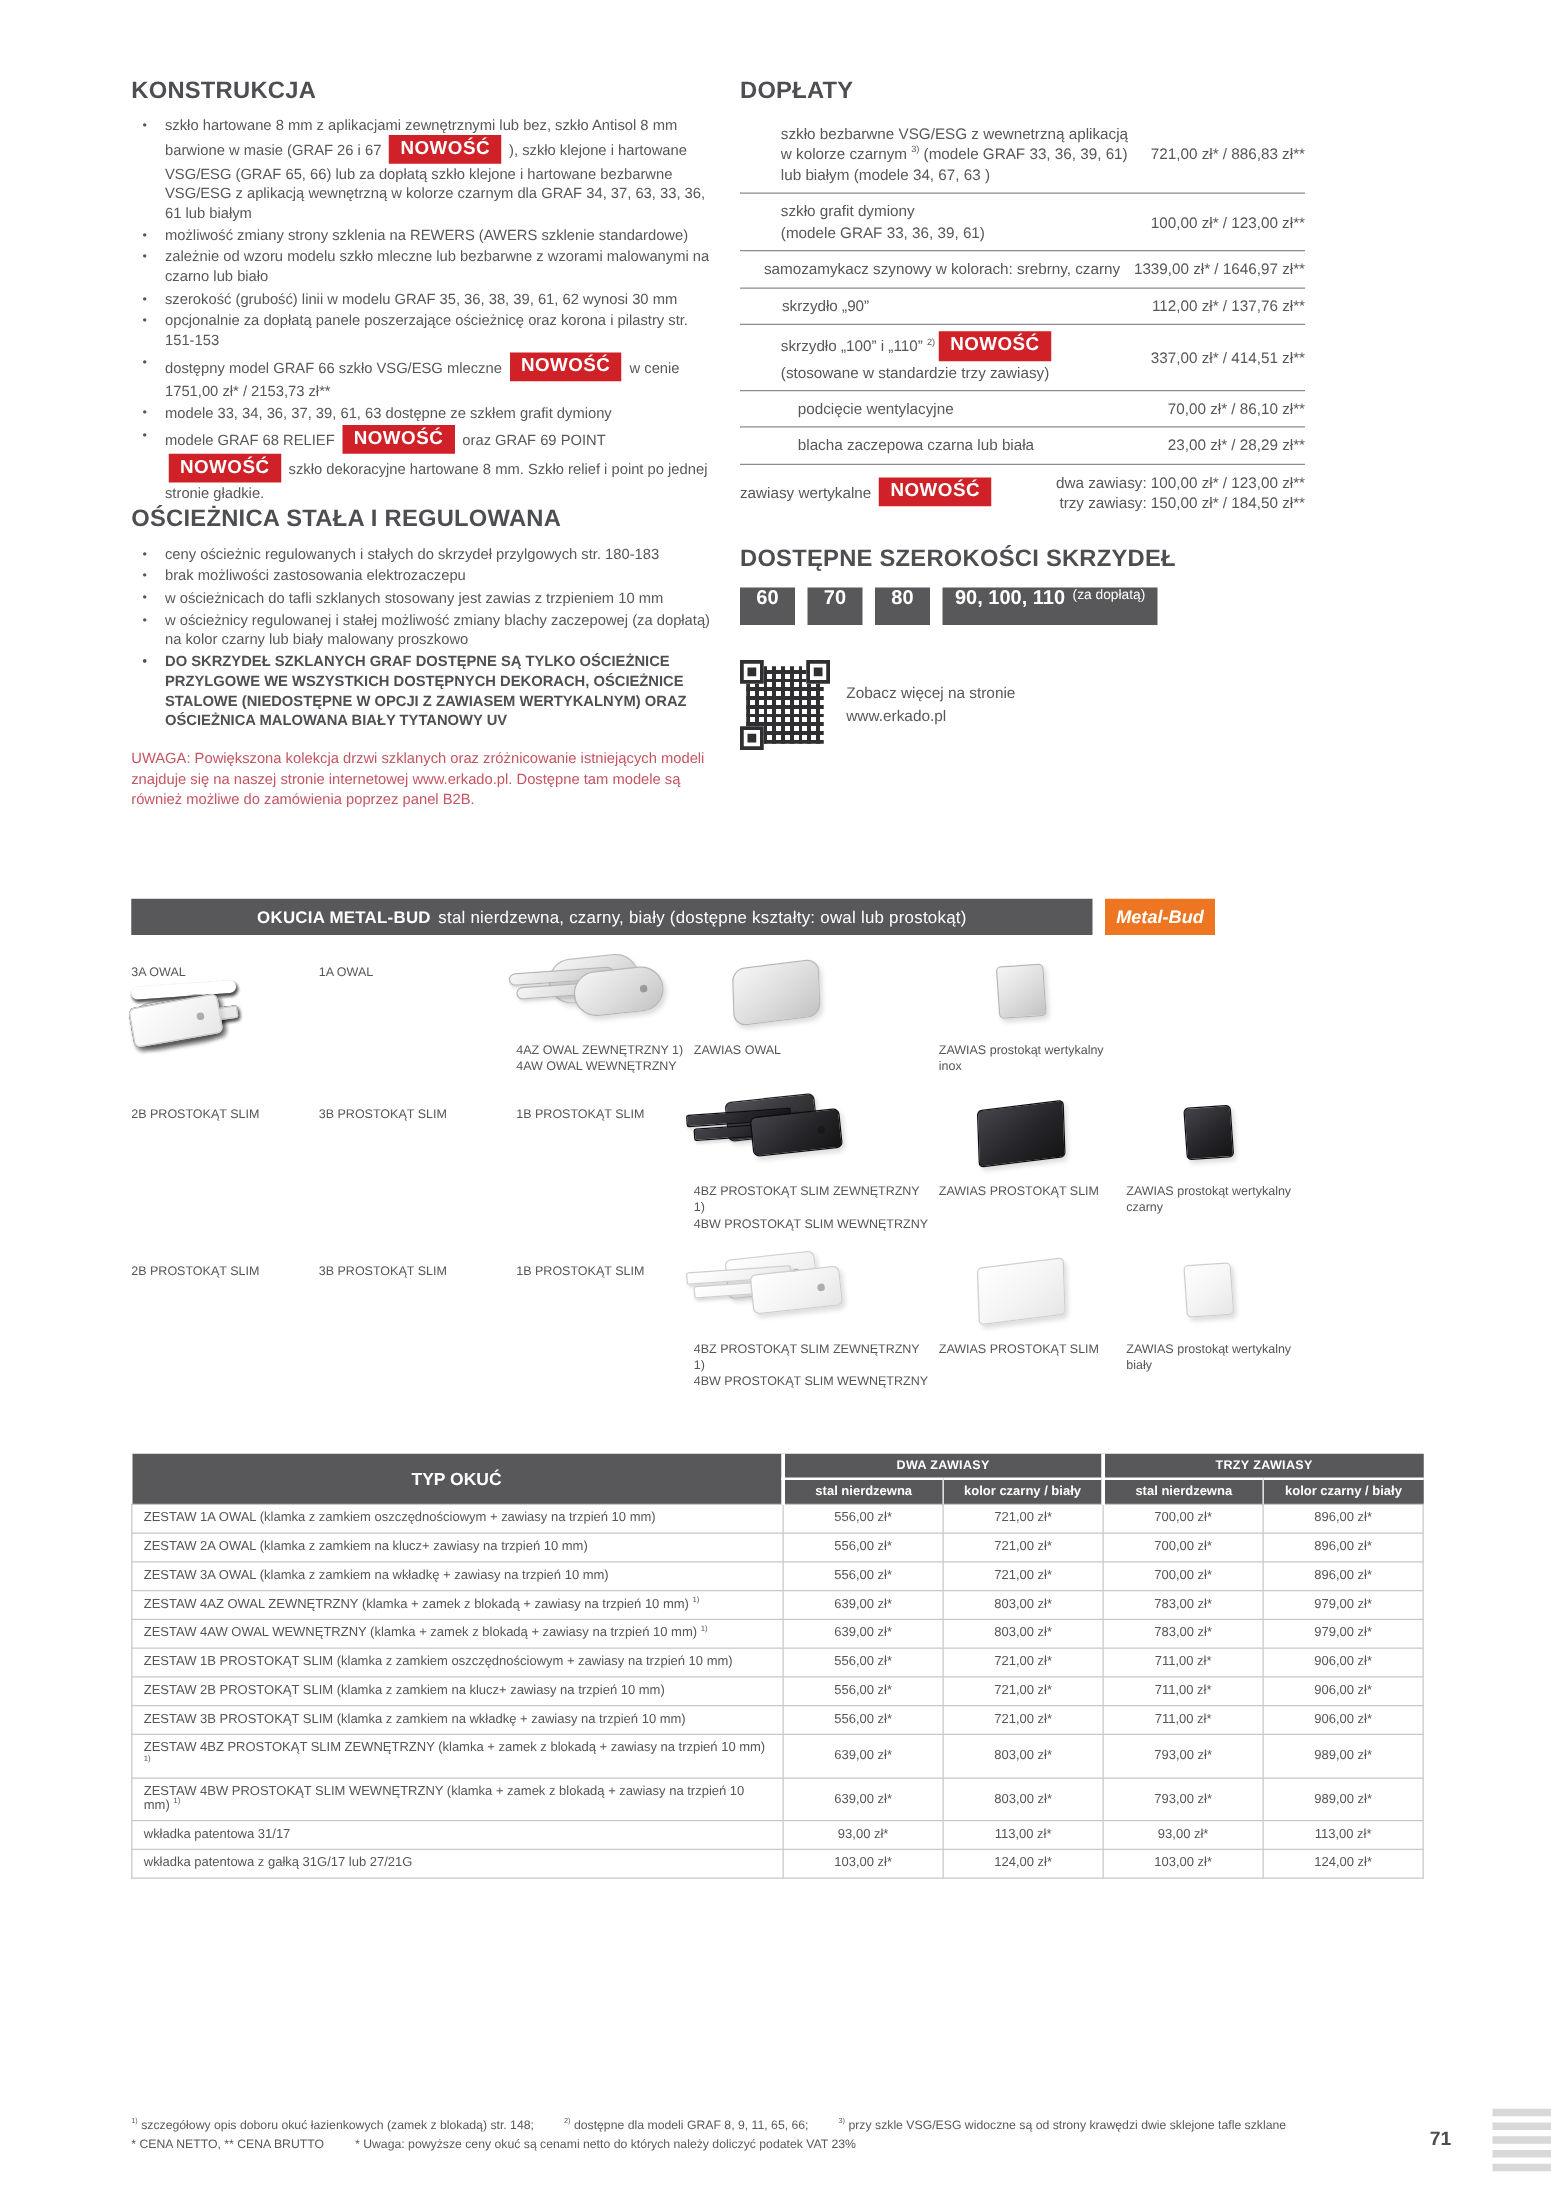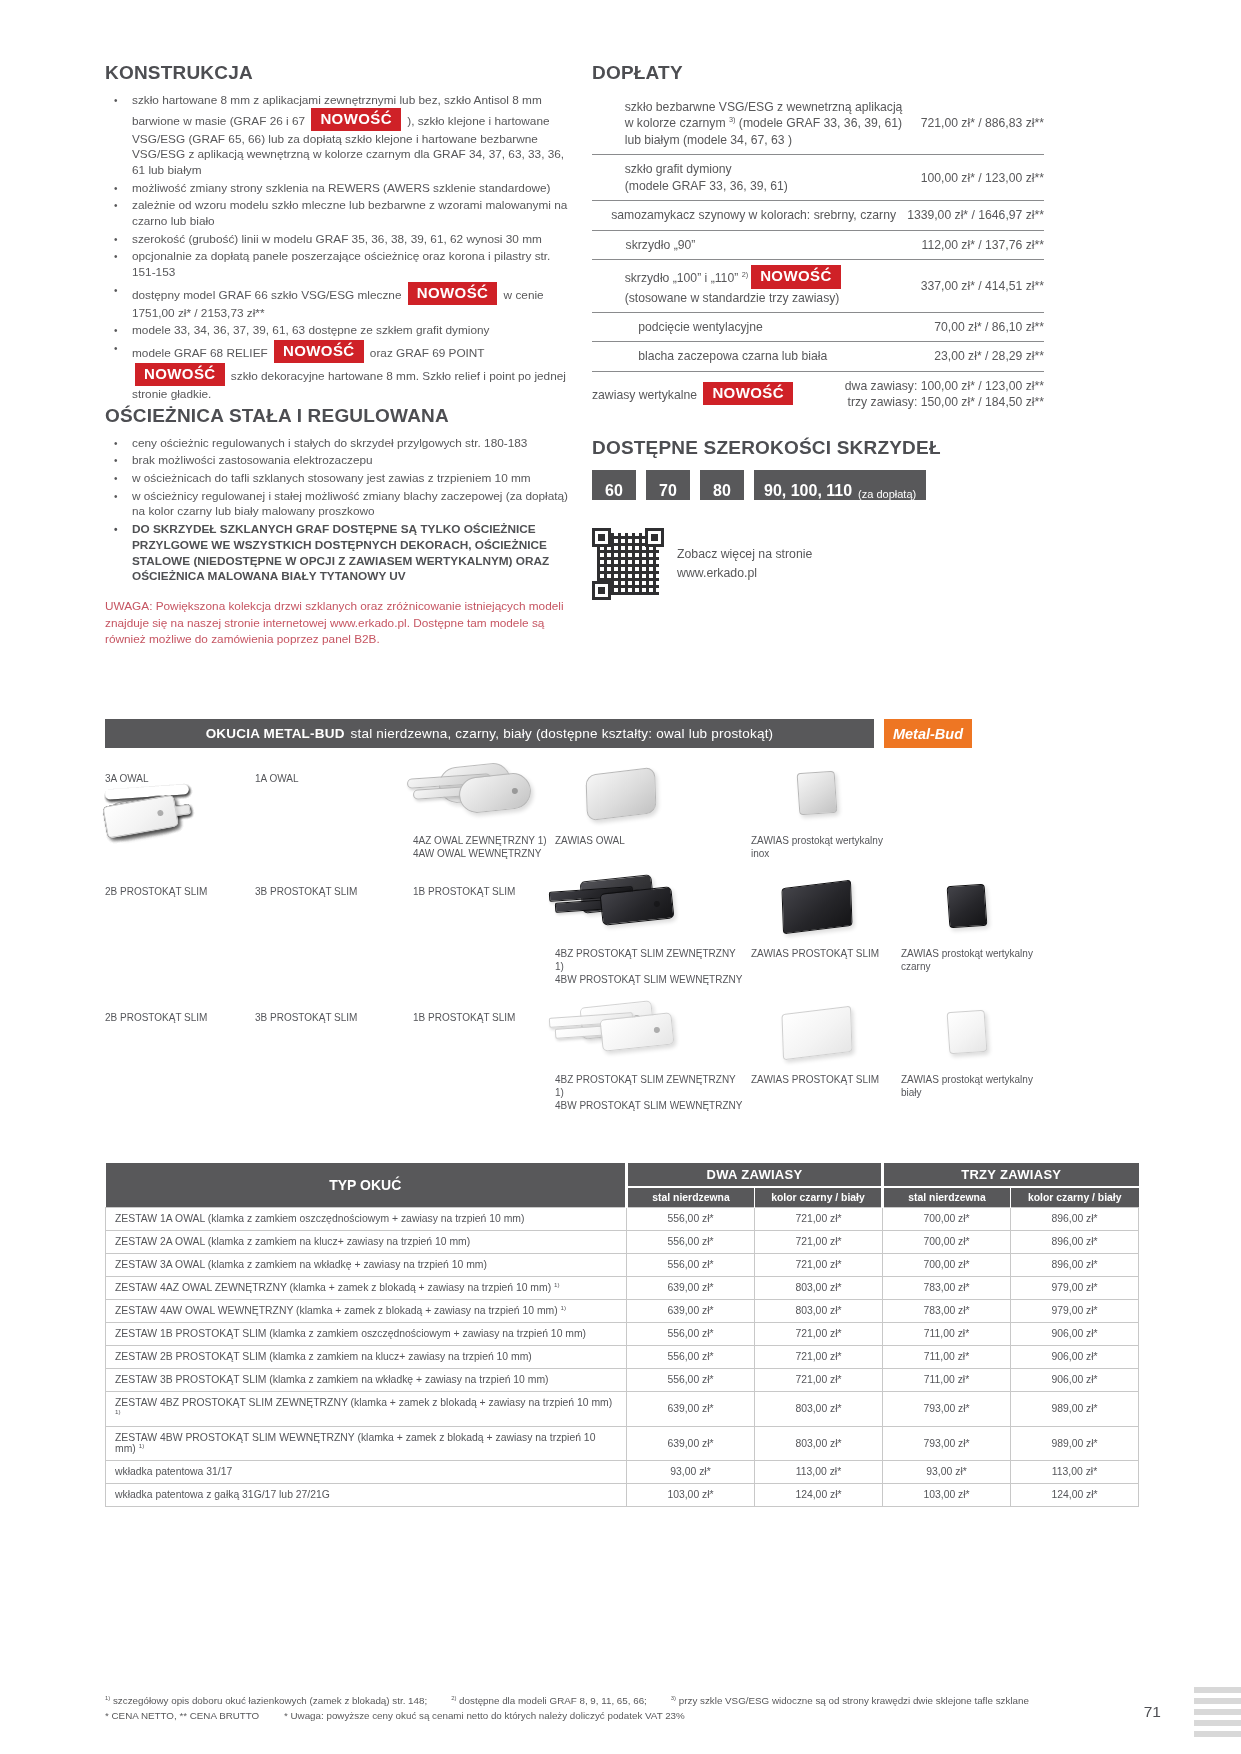--- a/index.html
+++ b/index.html
@@ -25,21 +25,21 @@
   .col-right{position:absolute;left:592px;top:62px;width:452px}
   .doplaty-row{display:flex;justify-content:flex-end;align-items:center;gap:8px;
                padding:6px 0;border-bottom:1px solid #8a8b8d;font-size:12.2px;line-height:1.35}
   .doplaty-row:last-child{border-bottom:none}
   .d-label{width:288px}
   .d-price{text-align:right;white-space:nowrap}
 
   .widths{margin-top:20px}
   .width-boxes{display:flex;gap:10px;margin-top:11px}
   .wbox{background:#58585a;color:#fff;font-weight:bold;font-size:16px;height:30px;min-width:44px;
-        display:flex;align-items:flex-end;justify-content:center;padding:0 10px;gap:6px}
+        display:flex;align-items:flex-start;justify-content:center;padding:0 10px;gap:6px}
   .wbox .wnote{font-size:11px;font-weight:normal}
 
   .qr-block{margin-top:28px;display:flex;align-items:center;gap:13px}
   .qr{position:relative;width:72px;height:72px;background:#fff;flex:0 0 auto}
   .qr .noise{position:absolute;inset:5px;
       background:repeating-linear-gradient(90deg,#2f2f31 0 3px,transparent 3px 7px),
                  repeating-linear-gradient(0deg,#2f2f31 0 3px,transparent 3px 7px)}
   .qr .f{position:absolute;width:19px;height:19px;border:3px solid #2f2f31;background:#fff}
   .qr .f::after{content:"";position:absolute;inset:3px;background:#2f2f31}
   .qr .f.tl{left:0;top:0}.qr .f.tr{right:0;top:0}.qr .f.bl{left:0;bottom:0}
@@ -81,32 +81,32 @@
   .v-white .plate,.v-white .lever,.v-white .hplate,.v-white .blk{
        background:linear-gradient(145deg,#ffffff 0%,#f4f4f4 55%,#e6e6e6 100%);border:1px solid #cfcfcf}
 
   
   .okucia-table{position:absolute;top:1163px;left:105px;width:1033px;border-collapse:collapse;
                 table-layout:fixed;font-size:10.4px;color:#55565a}
   .okucia-table col.c-name{width:521px}
   .okucia-table col.c-val{width:128px}
   .okucia-table th{background:#58585a;color:#fff;font-weight:bold;padding:4px 4px;text-align:center}
   .okucia-table th.name-h{font-size:14px;border-right:3px solid #fff}
-  .okucia-table th.group{font-size:13px;letter-spacing:.3px}
+  .okucia-table th.group{font-size:10px;letter-spacing:.3px}
   .okucia-table th.group.g2{border-left:3px solid #fff}
   .okucia-table th.sub{font-size:10.4px;border-top:2px solid #fff;border-left:1px solid #fff}
   .okucia-table th.sub.g2{border-left:3px solid #fff}
   .okucia-table td{border:1px solid #c8c8c8;padding:5px 9px;line-height:1.15;background:#fff}
   .okucia-table td.val{text-align:center;white-space:nowrap}
 
   
   .footer{position:absolute;left:105px;top:1694px;width:1000px;font-size:9.8px;color:#58585a;line-height:1.5}
   .footer .fn{margin-right:24px}
   .footer .fline2 span{margin-right:22px}
-  .page-num{position:absolute;right:80px;top:1703px;font-size:15.5px;font-weight:normal;color:#4d4e52}
+  .page-num{position:absolute;right:80px;top:1703px;font-size:15.5px;font-weight:bold;color:#4d4e52}
   .stripes{position:absolute;right:0;top:1687px;width:47px}
   .stripes div{height:6px;margin-bottom:5px;background:#d8d8d8}
 </style>
 </head>
 <body>
 
 <div class="page">
 
   <div class="col-left">
     <h2 class="section">KONSTRUKCJA</h2>

